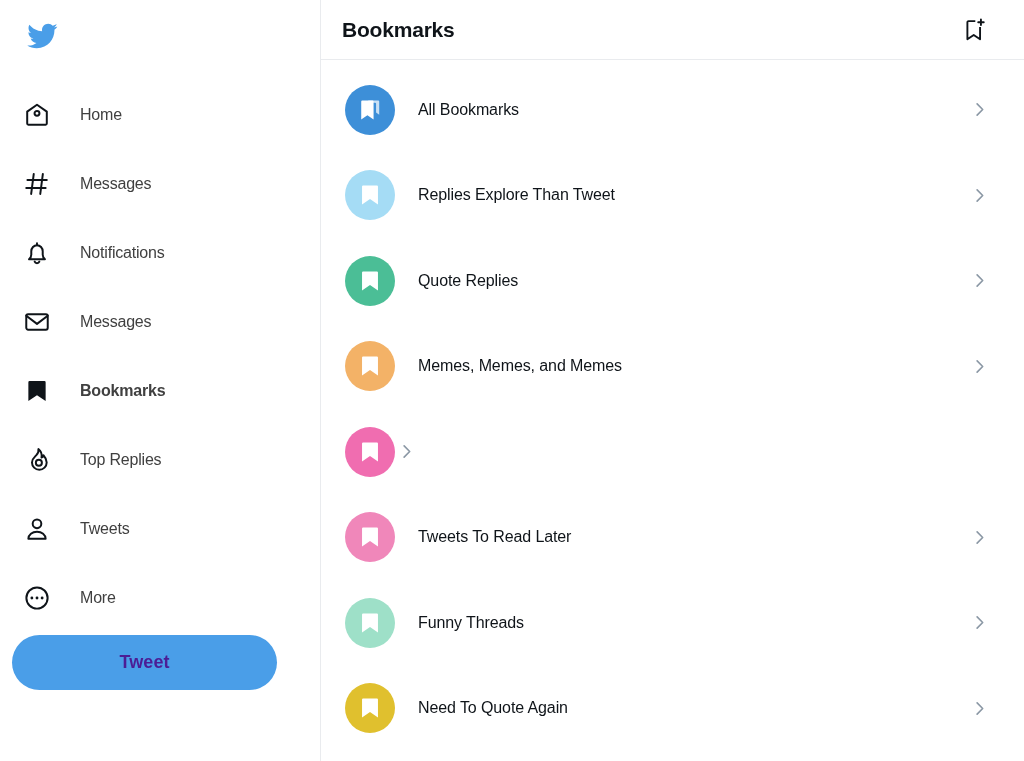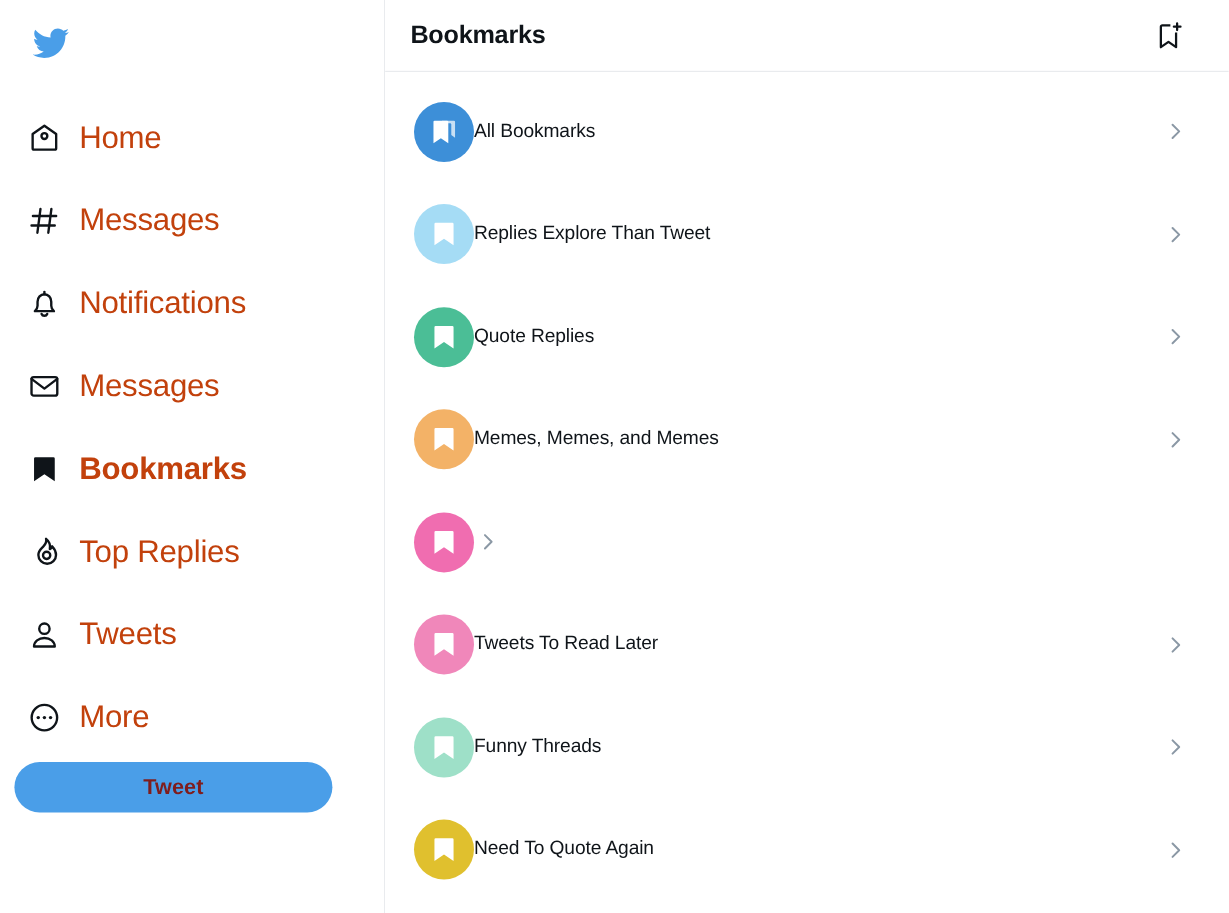--- a/index.html
+++ b/index.html
@@ -30,35 +30,35 @@
     height: 69px;
     padding-left: 20px;
     cursor: pointer;
   }
   .nav-icon {
     width: 34px; height: 34px;
     display: flex; align-items: center; justify-content: center;
     flex: 0 0 34px;
   }
   .nav-label {
-    margin-left: 12px;
-    font-size: 26px;
-    color: #c2410c;
+    margin-left: 26px;
+    font-size: 16px;
+    color: #404040;
     letter-spacing: -0.2px;
     white-space: nowrap;
   }
   .nav-item.active .nav-label { font-weight: bold; }
 
   .tweet-btn {
     position: absolute;
     left: 12px; top: 635px;
-    width: 265px; height: 42px;
+    width: 265px; height: 55px;
     background: #4a9ee8;
     border: none; border-radius: 30px;
-    color: #7f1d1d;
+    color: #4c1d95;
     font-family: "Liberation Sans", sans-serif;
     font-size: 18px; font-weight: bold;
     cursor: pointer;
     letter-spacing: 0.1px;
   }
 
   
   .main { flex: 1 1 auto; height: 761px; position: relative; background: #fff; }
   .main-header {
     height: 60px;
@@ -84,20 +84,21 @@
     height: 85.5px;
     padding-left: 24px; padding-right: 24px;
     cursor: pointer;
   }
   .bm-avatar {
     width: 50px; height: 50px; border-radius: 50%;
     flex: 0 0 50px;
     display: flex; align-items: center; justify-content: center;
   }
   .bm-label {
+    margin-left: 23px;
     flex: 1 1 auto;
     font-size: 16px;
     color: #0f1419;
     letter-spacing: -0.1px;
     white-space: nowrap;
   }
   .bm-chevron {
     width: 22px; height: 22px; flex: 0 0 22px;
     display: flex; align-items: center; justify-content: center;
     margin-right: 10px;

